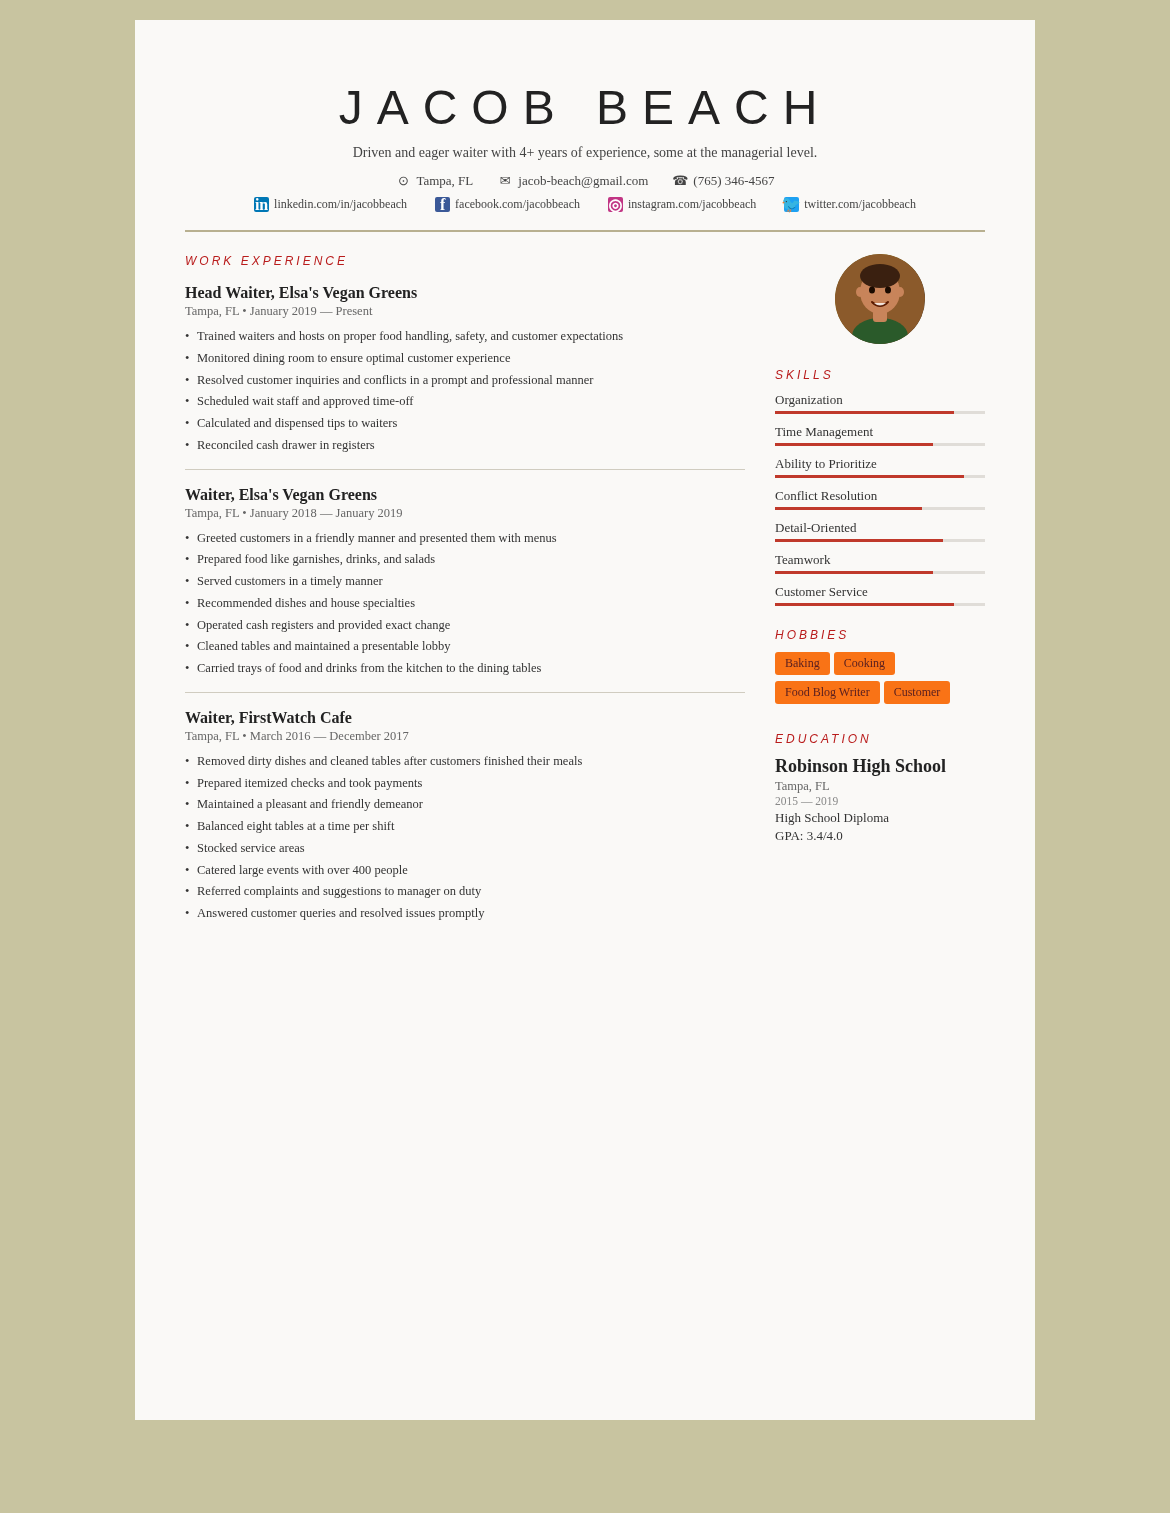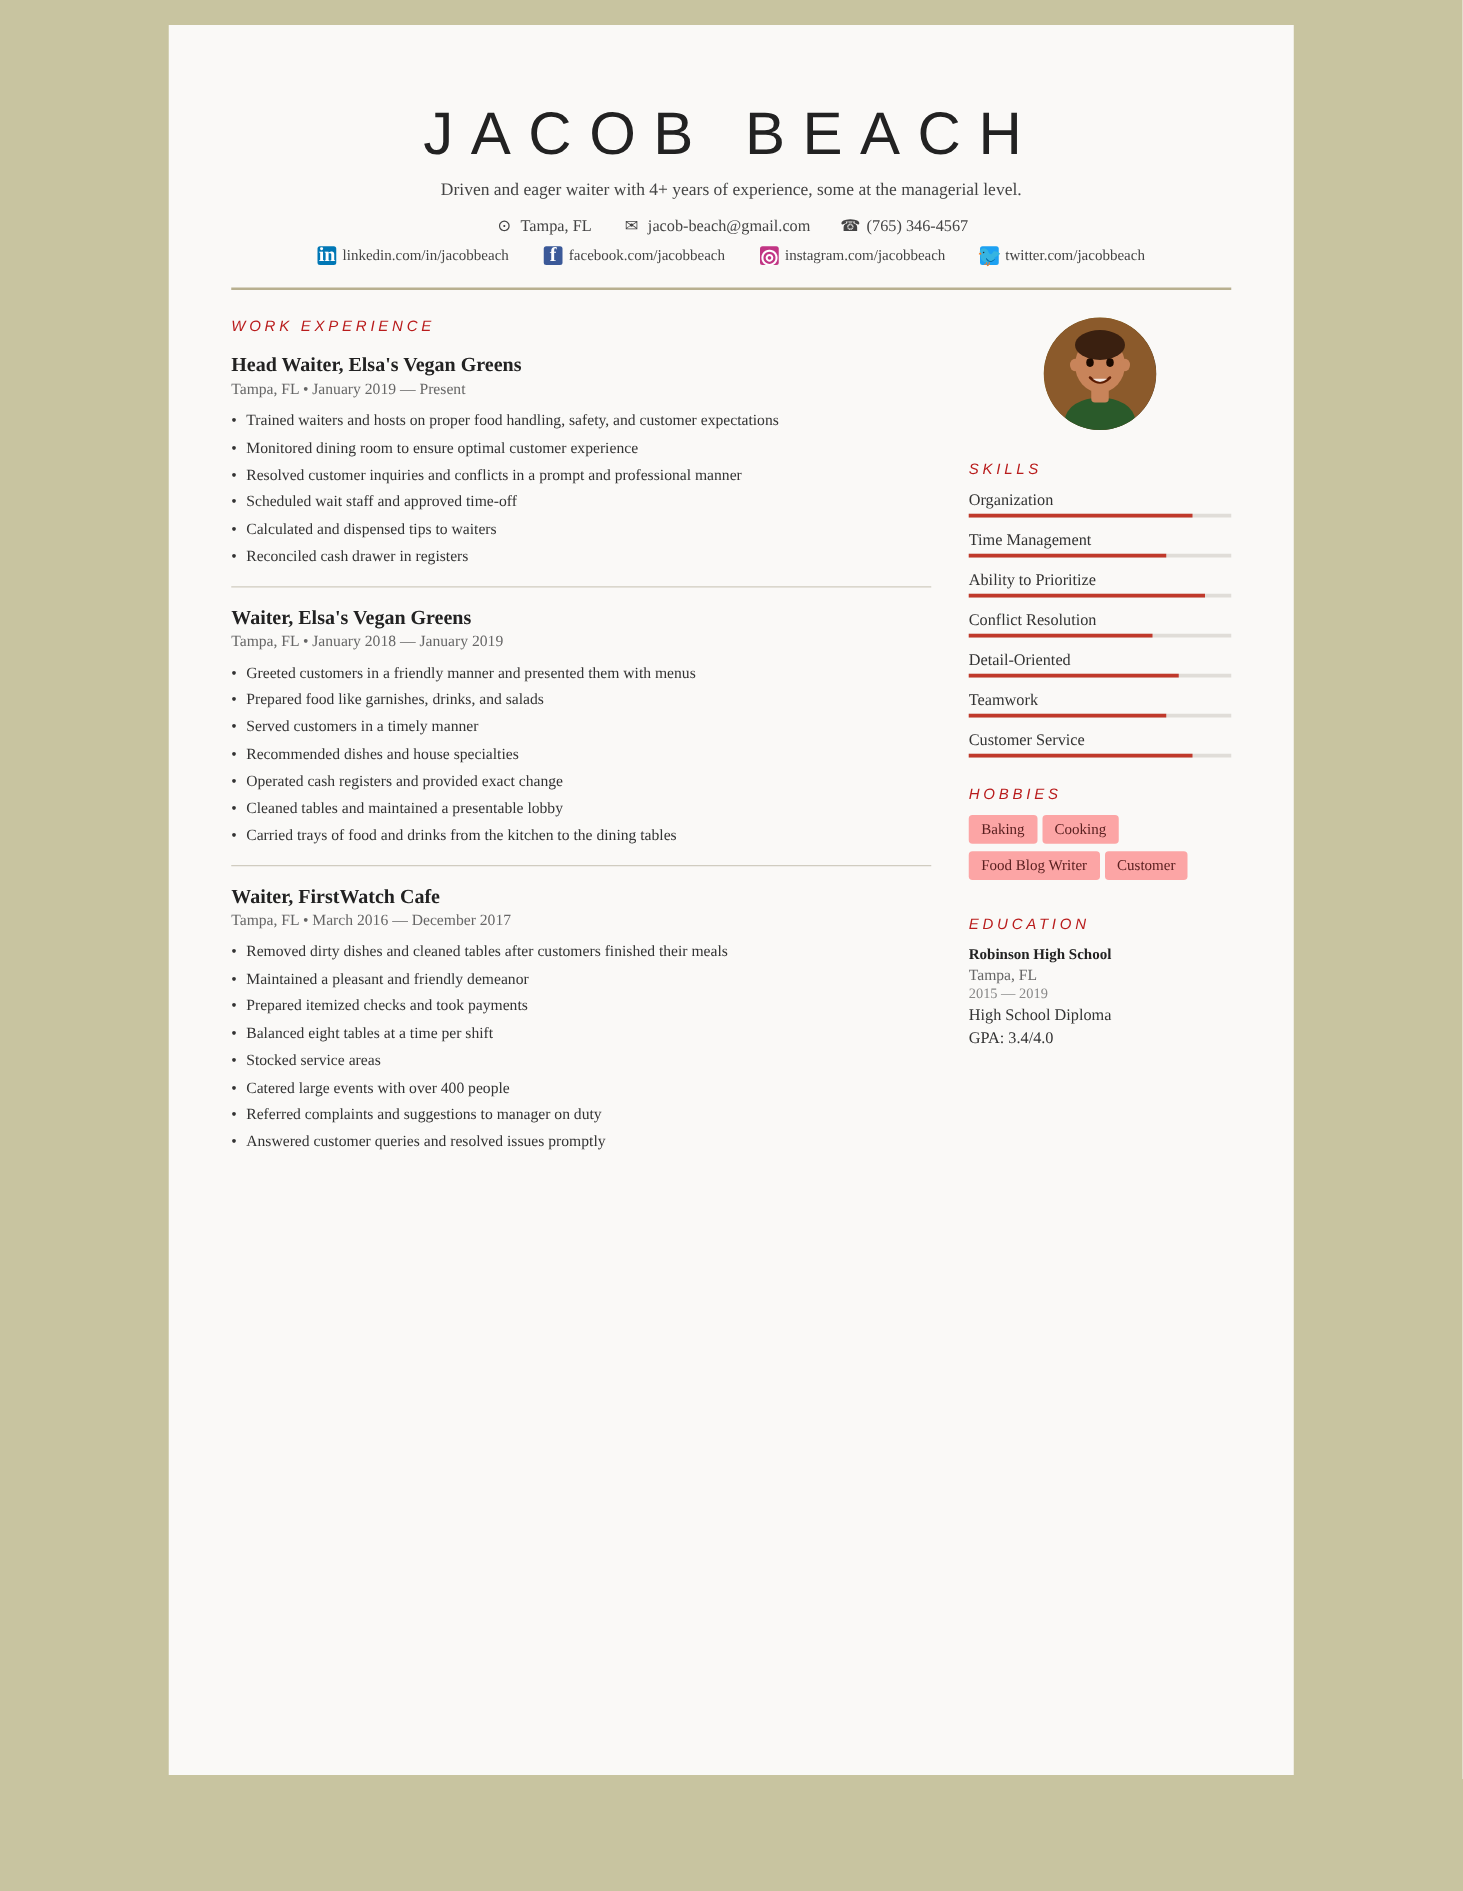--- a/index.html
+++ b/index.html
@@ -177,32 +177,32 @@
       position: absolute;
       top: 0;
       left: 0;
     }
     
     .hobbies-section {
       margin-bottom: 22px;
     }
     .hobby-tag {
       display: inline-block;
-      background: #fca5a5;
+      background: #f97316;
       color: #5a2020;
       font-size: 12px;
       padding: 4px 10px;
       border-radius: 3px;
       margin-bottom: 6px;
       margin-right: 4px;
     }
     
     .education-section {}
     .edu-school {
-      font-size: 12px;
+      font-size: 18px;
       font-weight: bold;
       color: #222;
       margin-bottom: 2px;
     }
     .edu-location {
       font-size: 12.5px;
       color: #666;
       margin-bottom: 1px;
     }
     .edu-years {
@@ -313,22 +313,22 @@
               <li>Carried trays of food and drinks from the kitchen to the dining tables</li>
             </ul>
         </div>
         <hr class="job-divider">
 
         <div>
           <div class="job-title">Waiter, FirstWatch Cafe</div>
           <div class="job-meta">Tampa, FL • March 2016 — December 2017</div>
           <ul class="job-bullets">
               <li>Removed dirty dishes and cleaned tables after customers finished their meals</li>
+              <li>Prepared itemized checks and took payments</li>
               <li>Maintained a pleasant and friendly demeanor</li>
-              <li>Prepared itemized checks and took payments</li>
               <li>Balanced eight tables at a time per shift</li>
               <li>Stocked service areas</li>
               <li>Catered large events with over 400 people</li>
               <li>Referred complaints and suggestions to manager on duty</li>
               <li>Answered customer queries and resolved issues promptly</li>
             </ul>
         </div>
       </div>
     </div>
 

